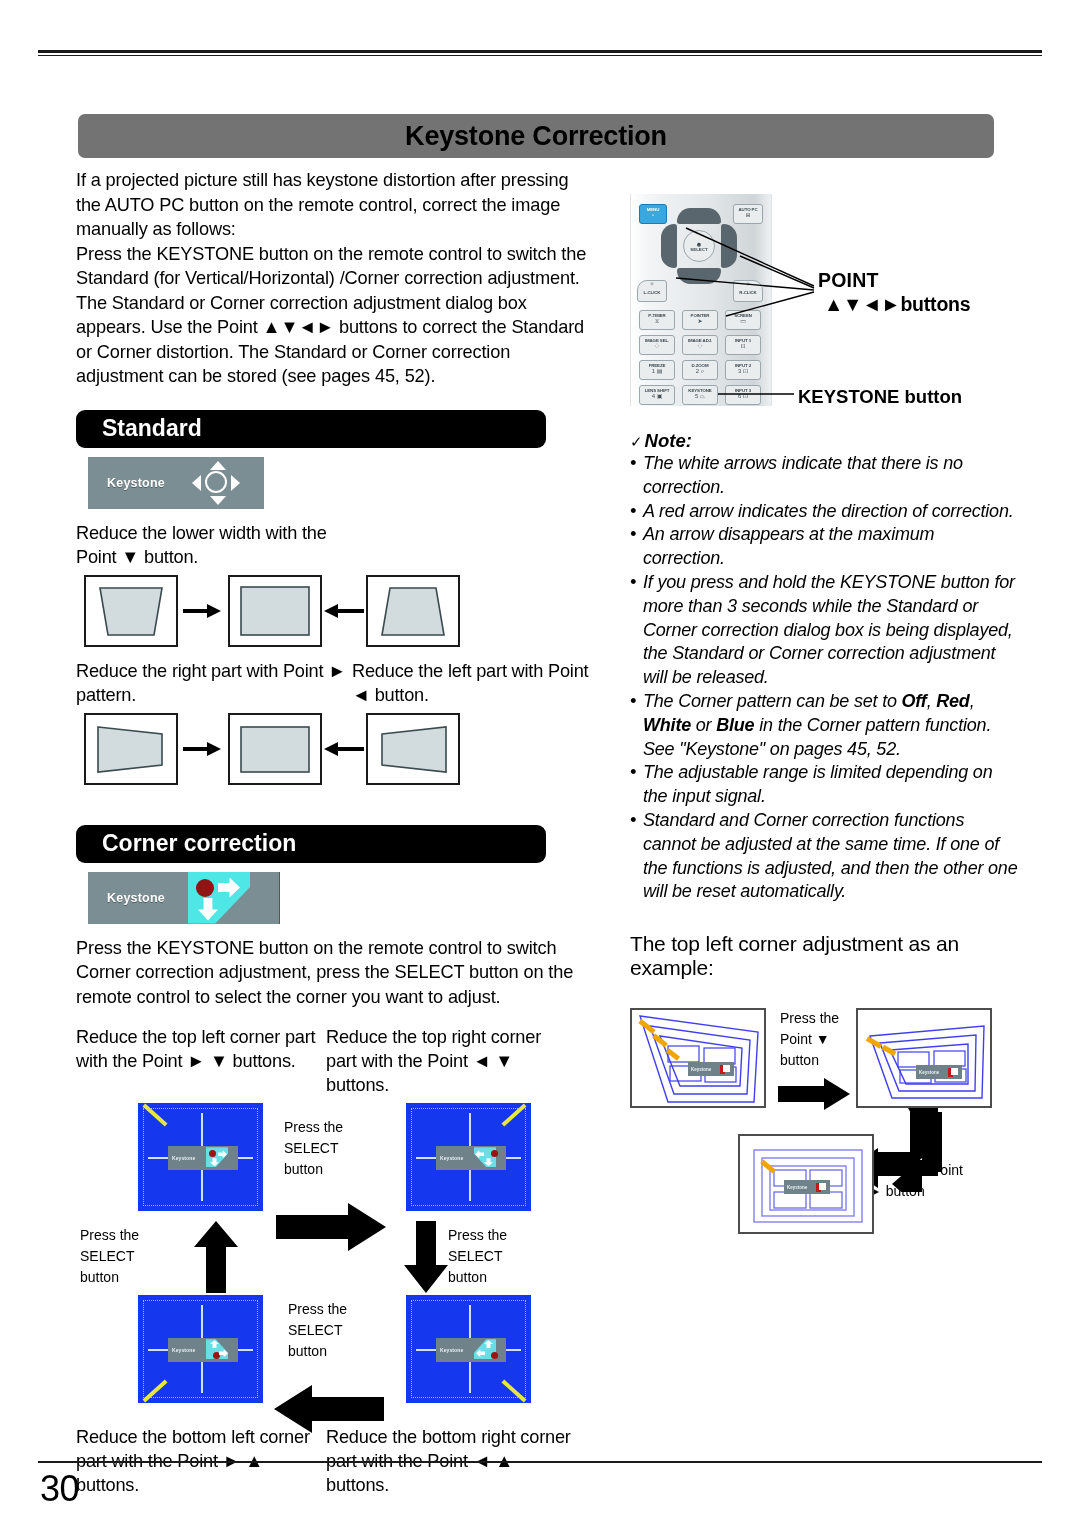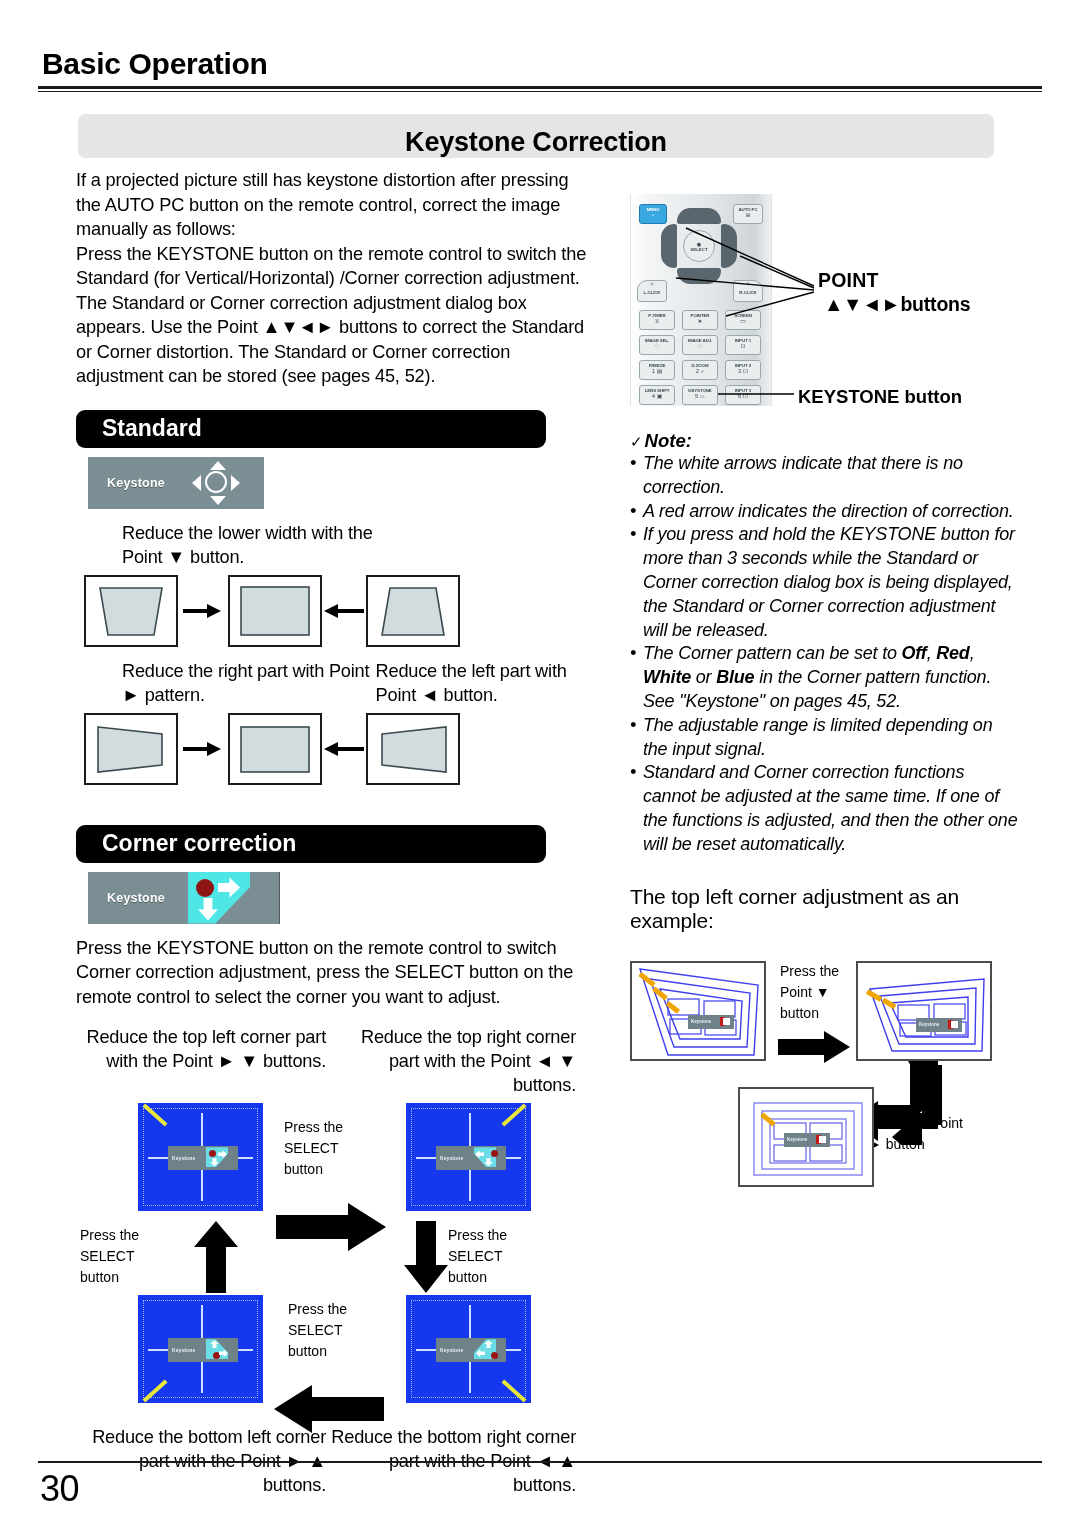--- a/index.html
+++ b/index.html
@@ -18,22 +18,22 @@
   #page-header .chapter {
     font-size:30px; font-weight:bold; letter-spacing:-0.3px;
     line-height:36px; padding-left:4px;
   }
   #page-header .rule-thick { height:3px; background:#1a1a1a; margin-top:4px; }
   #page-header .rule-thin  { height:1px; background:#1a1a1a; margin-top:2px; }
 
   
   #title-bar {
     position:absolute; left:78px; top:114px; width:916px; height:44px;
-    background:#e5e5e5; border-radius:7px;
-    display:flex; align-items:flex-end; justify-content:center;
+    background:#737373; border-radius:7px;
+    display:flex; align-items:center; justify-content:center;
   }
   #title-bar .title { font-size:27px; font-weight:bold; letter-spacing:-0.2px; }
 
   
   #col-left  { position:absolute; left:76px; top:168px; width:520px; }
   #col-right { position:absolute; left:630px; top:180px; width:390px; }
 
   .body-text { font-size:18.2px; line-height:24.5px; letter-spacing:-0.15px; }
   .body-text p { margin:0; }
 
@@ -79,38 +79,38 @@
     background:#fff; clip-path:polygon(0 28%, 52% 28%, 52% 0, 100% 50%, 52% 100%, 52% 72%, 0 72%);
   }
   .osd-corner-gfx .arw-d {
     position:absolute; left:10px; top:26px; width:20px; height:23px;
     background:#fff; clip-path:polygon(28% 0, 72% 0, 72% 52%, 100% 52%, 50% 100%, 0 52%, 28% 52%);
   }
 
   
   .cap-row { display:flex; margin-top:12px; }
   .cap-row .cap { font-size:18.2px; line-height:24px; letter-spacing:-0.2px; }
-  .cap-a { width:276px;margin-left:46px; }
+  .cap-a { width:276px; }
   .cap-b { width:240px; }
 
   .tz-row { display:flex; align-items:center; margin-top:6px; }
   .tz-box { width:94px; height:72px; border:2px solid #1a1a1a; background:#fff; position:relative; }
   .tz-box svg { position:absolute; left:0; top:0; }
   .tz-gap { width:50px; display:flex; align-items:center; justify-content:center; }
   .tz-gap2 { width:44px; display:flex; align-items:center; justify-content:center; }
   .arrow-lr { position:relative; width:40px; height:14px; }
   .arrow-lr .shaft { position:absolute; top:5px; height:4px; background:#000; }
   .arrow-lr .head { position:absolute; top:0; width:0; height:0; }
   .arrow-lr.right .shaft { left:0; width:26px; }
   .arrow-lr.right .head  { left:24px; border-top:7px solid transparent; border-bottom:7px solid transparent; border-left:14px solid #000; }
   .arrow-lr.left .shaft  { left:14px; width:26px; }
   .arrow-lr.left .head   { left:0; border-top:7px solid transparent; border-bottom:7px solid transparent; border-right:14px solid #000; }
 
   
-  .cc-captions { display:flex; margin-top:16px;text-align:right; }
+  .cc-captions { display:flex; margin-top:16px; }
   .cc-captions .cap { font-size:18.2px; line-height:24px; letter-spacing:-0.2px; }
   .cc-cap-a { width:250px; }
   .cc-cap-b { width:250px; }
 
   .cc-grid { position:relative; width:520px; }
   .screen { width:125px; height:108px; position:relative; background:#1538ee; }
   .screen .frame { position:absolute; left:5px; top:5px; right:5px; bottom:5px; border:1px dotted #9fb4ff; }
   .screen .vline { position:absolute; left:50%; top:10px; bottom:10px; width:2px; background:#cfe0ff; }
   .screen .hline { position:absolute; top:50%; left:10px; right:10px; height:2px; background:#cfe0ff; }
   .screen .mini-osd {
@@ -180,21 +180,20 @@
   .dash { position:absolute; background:#f0a500; height:5px; }
 
   
   #footer-rule { position:absolute; left:38px; top:1461px; width:1004px; height:2px; background:#1a1a1a; }
   #page-no { position:absolute; left:40px; top:1468px; font-size:36px; letter-spacing:-0.5px; }
 </style>
 </head>
 <body>
 
 <div id="page-header">
-  <div class="chapter">Basic Operation</div>
   <div class="rule-thick"></div>
   <div class="rule-thin"></div>
 </div>
 
 <div id="title-bar">
   <div class="title">Keystone Correction</div>
 </div>
 
 <div id="col-left">
 
@@ -515,20 +514,21 @@
     <div id="keystone-label">KEYSTONE button</div>
   </div>
 
   <div id="note">
     <div class="note-title">
       <span class="chk">✓</span><span>Note:</span>
     </div>
     <ul>
       <li>The white arrows indicate that there is no correction.</li>
       <li>A red arrow indicates the direction of correction.</li>
+      <li>An arrow disappears at the maximum correction.</li>
       <li>If you press and hold the KEYSTONE button for more than 3 seconds while the Standard or Corner correction dialog box is being displayed, the Standard or Corner correction adjustment will be released.</li>
       <li id="note-item-corner-pattern">The Corner pattern can be set to <b>Off</b>, <b>Red</b>, <b>White</b> or <b>Blue</b> in the Corner pattern function. See "Keystone" on pages 45, 52.</li>
       <li>The adjustable range is limited depending on the input signal.</li>
       <li>Standard and Corner correction functions cannot be adjusted at the same time. If one of the functions is adjusted, and then the other one will be reset automatically.</li>
     </ul>
   </div>
 
   <div id="example">
     <div class="ex-intro">The top left corner adjustment as an example:</div>
 

